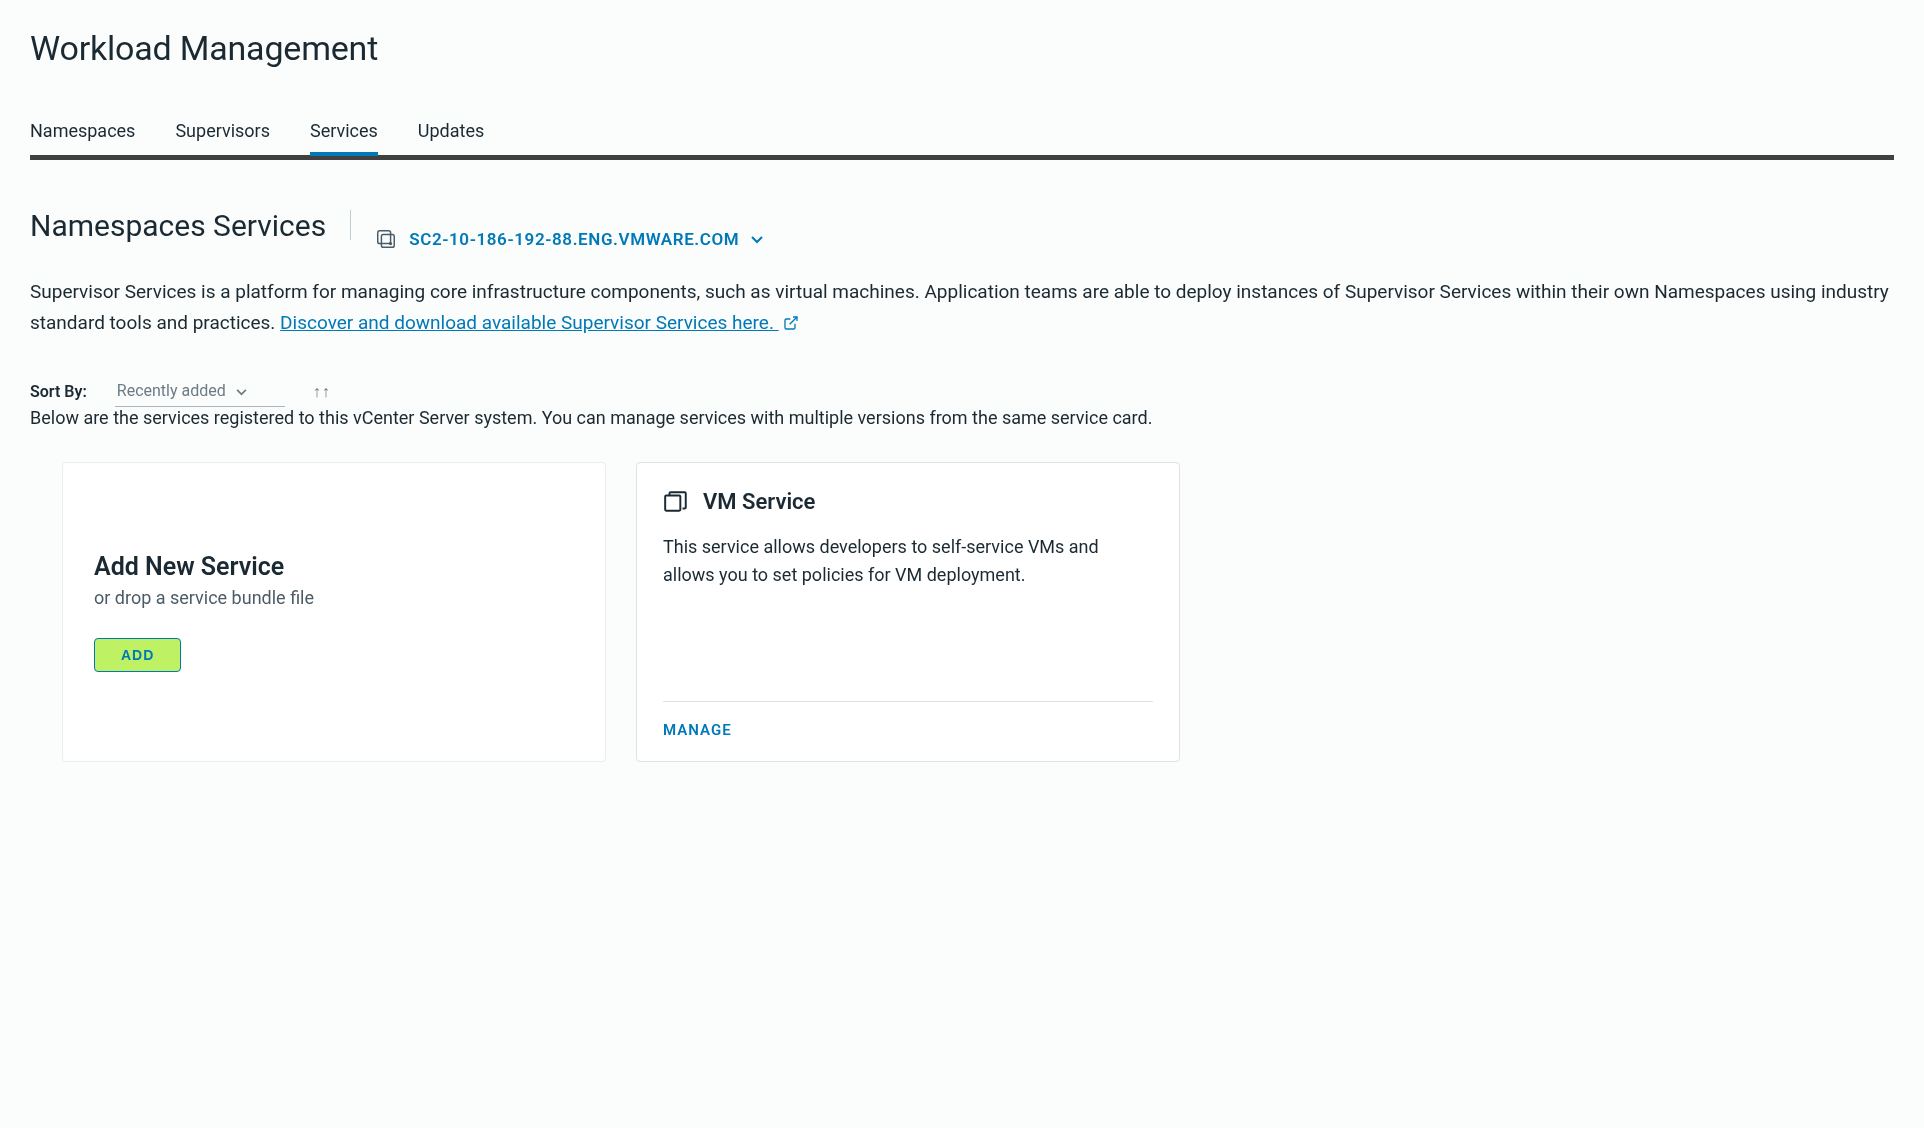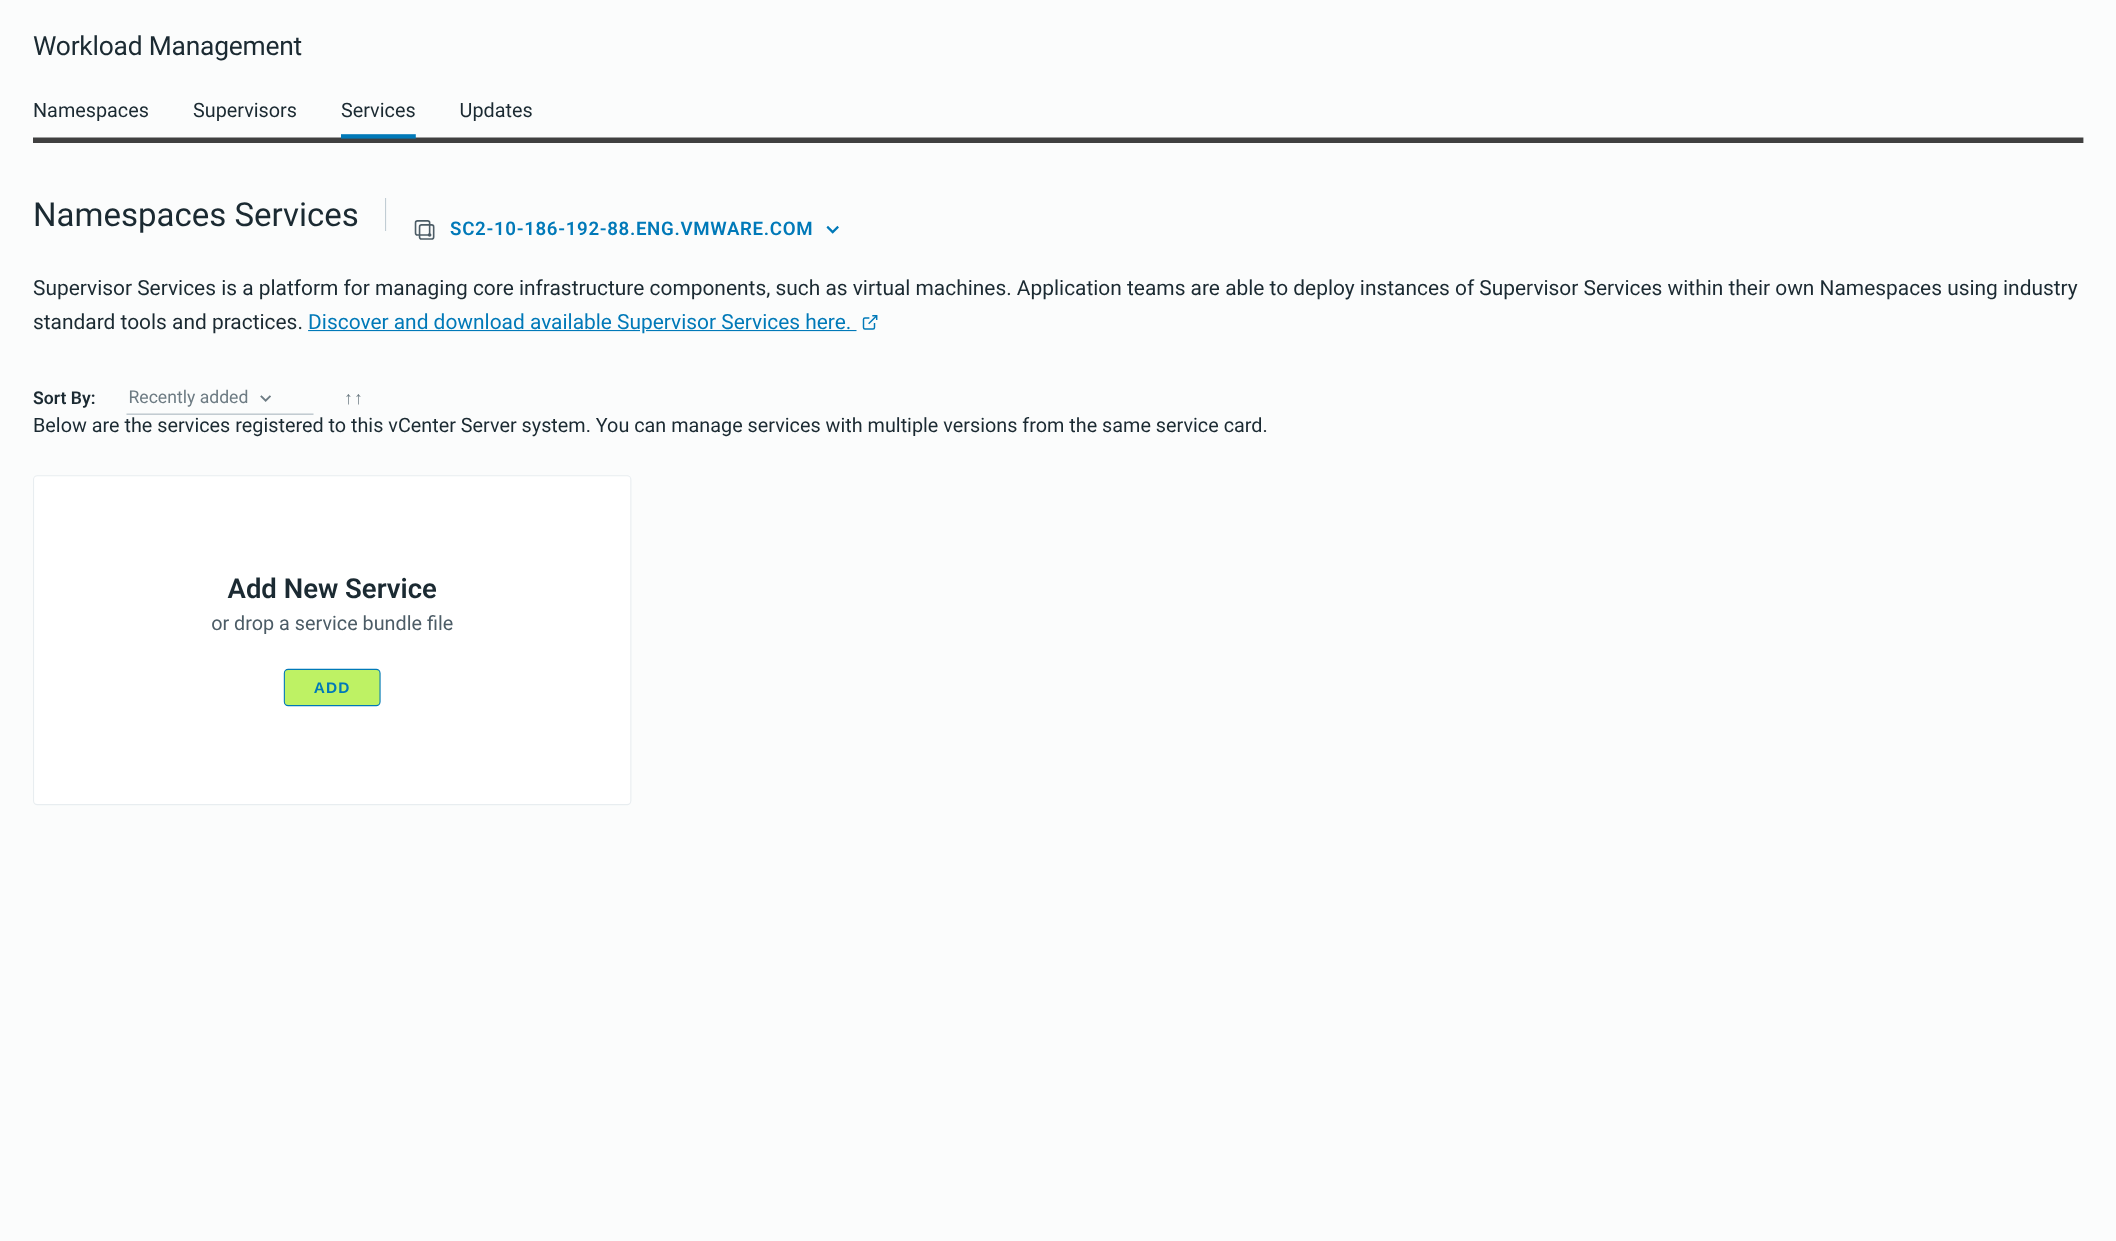--- a/index.html
+++ b/index.html
@@ -7,24 +7,24 @@
       margin: 0;
       padding: 0;
     }
     body {
       font-family: -apple-system, BlinkMacSystemFont, "Segoe UI", Roboto, "Helvetica Neue", Arial, sans-serif;
       background: #fbfcfc;
       color: #1b2a32;
       padding: 28px 30px;
     }
     .page-title {
-      font-size: 24px;
+      font-size: 34px;
       font-weight: 400;
       color: #1b2a32;
-      margin-bottom: 28px;
+      margin-bottom: 46px;
       letter-spacing: -0.2px;
     }
     .tabs {
       display: flex;
       gap: 40px;
       border-bottom: 5px solid #404040;
       margin-bottom: 40px;
     }
     .tab {
       padding: 6px 0 14px 0;
@@ -136,24 +136,25 @@
       background: #fff;
       border: 1px solid #dde3e7;
       border-radius: 4px;
       width: 544px;
       min-height: 300px;
       display: flex;
       flex-direction: column;
     }
     .add-card {
       border: 1px solid #e8edf0;
-      align-items: center;
+      align-items: flex-start;
       justify-content: center;
       text-align: center;
       padding: 31px;
+      margin-left: 32px;
     }
     .add-title {
       font-size: 25px;
       font-weight: 600;
       color: #1b2a32;
       margin-bottom: 6px;
     }
     .add-sub {
       font-size: 18px;
       color: #4c5c66;
@@ -269,14 +270,30 @@
 <p class="list-note">Below are the services registered to this vCenter Server system. You can manage services with multiple versions from the same service card.</p>
 
 <div class="cards">
 
   <div class="card add-card">
     <div class="add-title">Add New Service</div>
     <div class="add-sub">or drop a service bundle file</div>
     <button class="btn-outline">ADD</button>
   </div>
 
+  <div class="card svc-card">
+    <div class="svc-body">
+      <div class="svc-header">
+        <svg class="svc-icon" viewBox="0 0 24 24" fill="none" stroke="currentColor" stroke-width="1.8">
+          <rect x="2" y="6" width="14" height="14" rx="1"></rect>
+          <path d="M6 6V4a1 1 0 0 1 1-1h13a1 1 0 0 1 1 1v13a1 1 0 0 1-1 1h-2"></path>
+        </svg>
+        <div class="svc-title">VM Service</div>
+      </div>
+      <div class="svc-desc">This service allows developers to self-service VMs and allows you to set policies for VM deployment.</div>
+    </div>
+    <div class="svc-divider"></div>
+    <div class="svc-footer">
+      <span class="svc-action">MANAGE</span>
+    </div>
+  </div>
 
 </div>
 
 </body></html>

